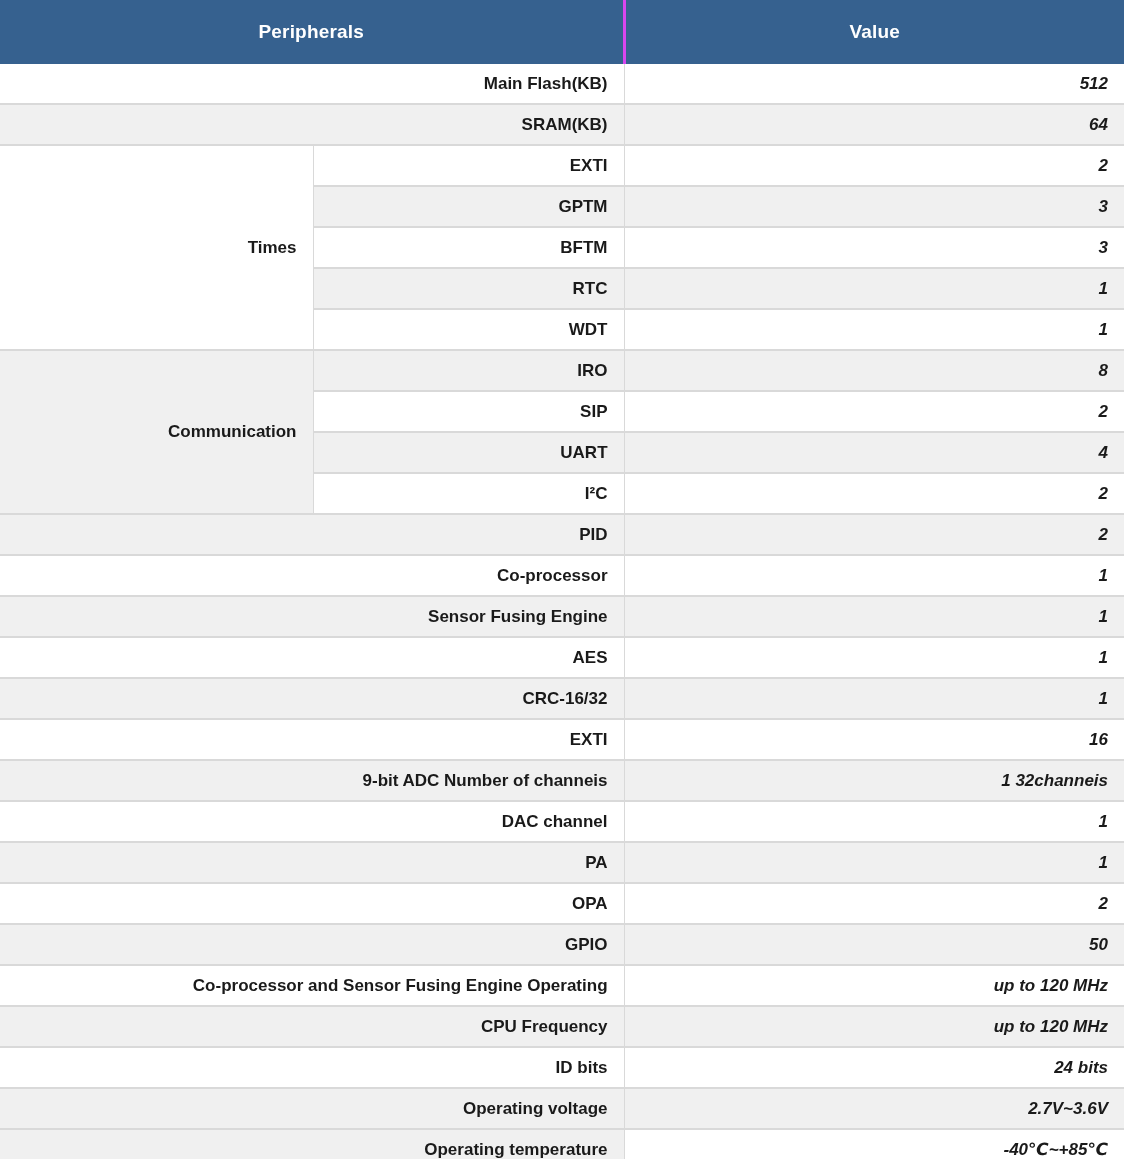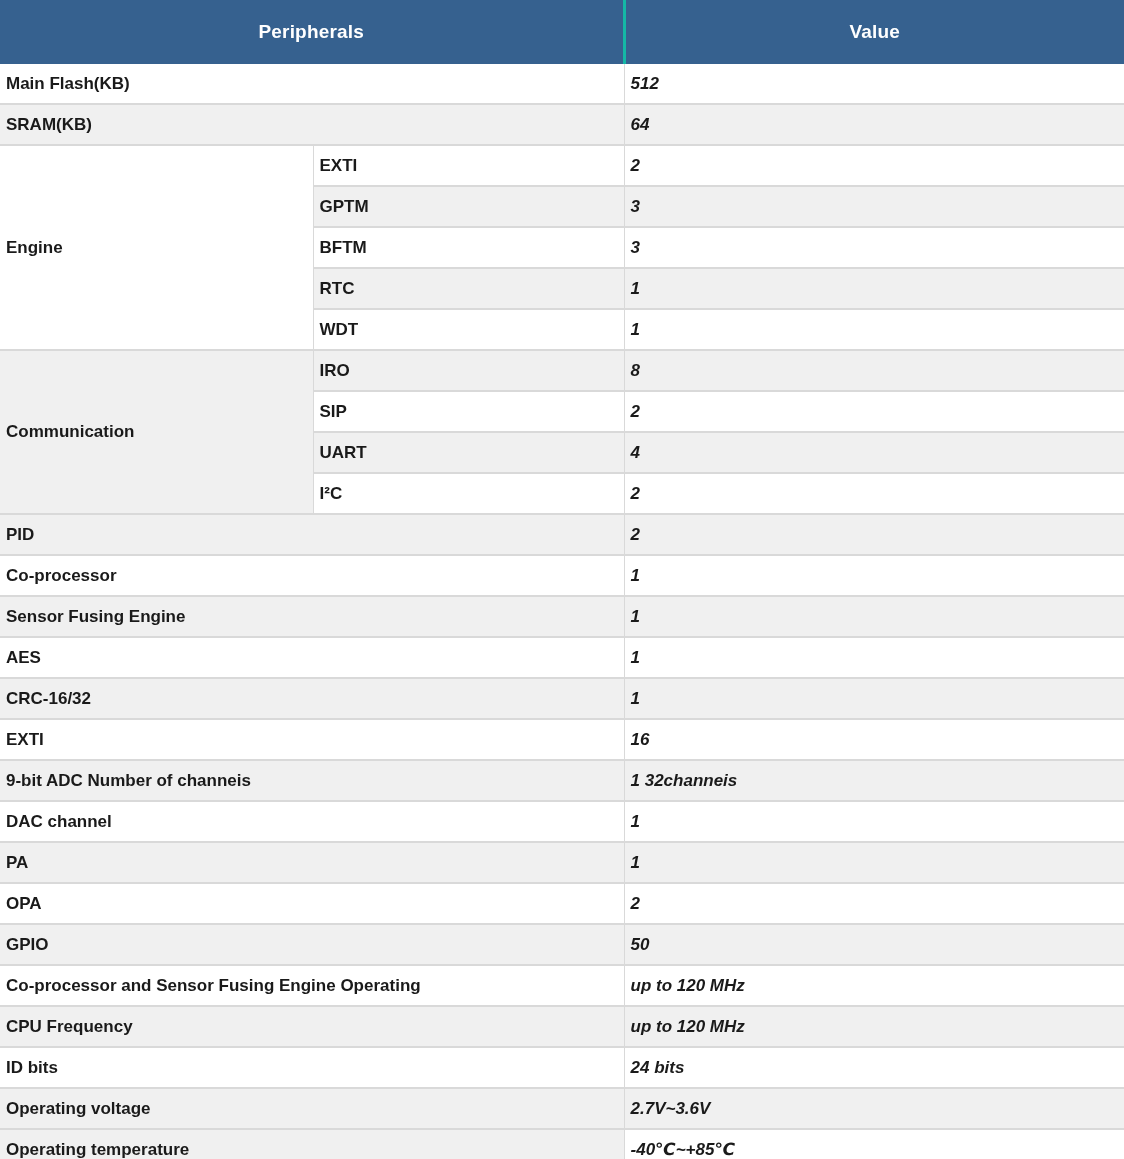--- a/index.html
+++ b/index.html
@@ -32,33 +32,33 @@
     color:var(--header-text);
     font-size:19px;
     font-weight:700;
     height:62px;
     text-align:center;
     vertical-align:middle;
     border:none;
     letter-spacing:0.2px;
   }
   table.spec th.divided{
-    border-right:3px solid #14b8a6;
+    border-right:3px solid #d946ef;
   }
   table.spec td{
     border:1px solid var(--border);
     border-top-width:2px;
     border-bottom-width:2px;
     height:39px;
-    text-align:left;
+    text-align:right;
     vertical-align:middle;
     font-size:17px;
     font-weight:700;
     color:var(--text);
-    padding:0 6px;
+    padding:0 16px;
     overflow:hidden;
     white-space:nowrap;
   }
   table.spec td:first-child{border-left:none;}
   table.spec td:last-child{border-right:none;font-style:italic;}
   table.spec tr:first-child td{border-top:none;}
   td.w{background:var(--white);}
   td.g{background:var(--stripe);margin-left:8px;}
 </style>
 </head>
@@ -80,21 +80,21 @@
     <tbody>
         <tr>
           <td colspan="2" class="w">Main Flash(KB)</td>
           <td class="w">512</td>
         </tr>
         <tr>
           <td colspan="2" class="g">SRAM(KB)</td>
           <td class="g">64</td>
         </tr>
         <tr>
-          <td rowspan="5" class="w">Engine</td>
+          <td rowspan="5" class="w">Times</td>
           <td class="w">EXTI</td>
           <td class="w">2</td>
         </tr>
         <tr>
           <td class="g">GPTM</td>
           <td class="g">3</td>
         </tr>
         <tr>
           <td class="w">BFTM</td>
           <td class="w">3</td>

